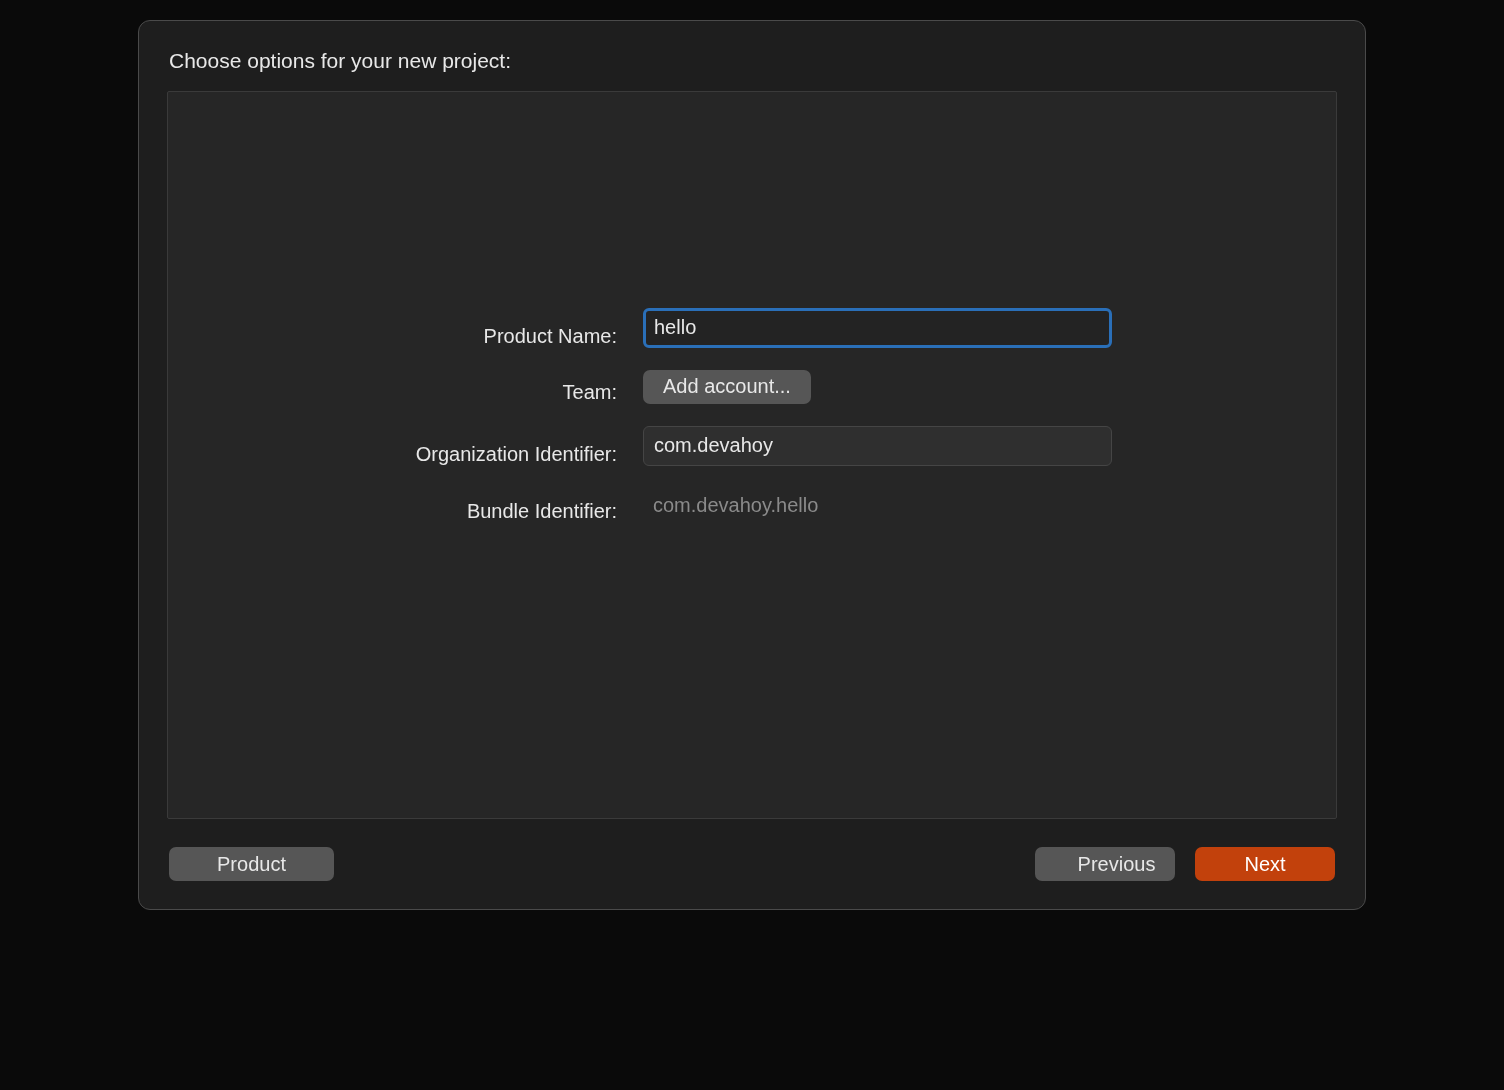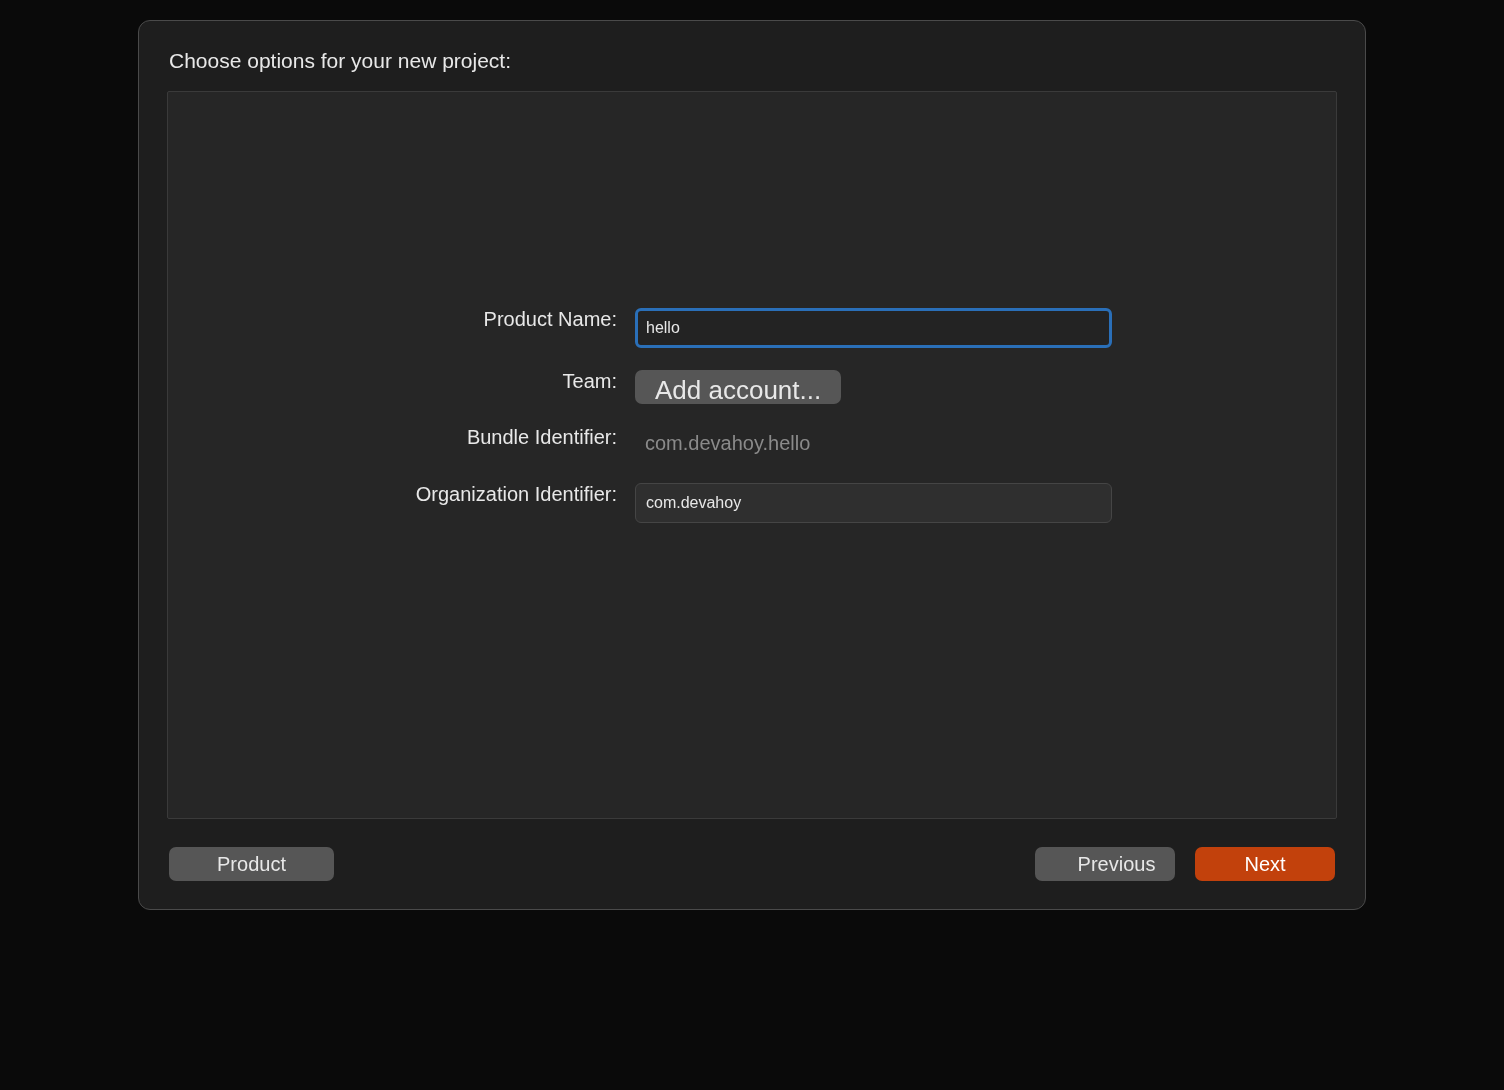--- a/index.html
+++ b/index.html
@@ -46,58 +46,58 @@
     }
     .form {
       display: flex;
       flex-direction: column;
       gap: 22px;
       width: 720px;
       transform: translateY(-40px);
     }
     .form-row {
       display: flex;
-      align-items: flex-start;
-      gap: 18px;
+      align-items: flex-end;
+      gap: 26px;
     }
     .form-label {
       color: #e8e8e8;
       font-size: 20px;
       font-weight: 400;
       text-align: right;
       width: 225px;
       flex-shrink: 0;
     }
     .form-control-area {
       flex: 1;
       display: flex;
     }
     .text-input {
       background: #2f2f2f;
       border: 1px solid #454545;
       border-radius: 6px;
       color: #e8e8e8;
-      font-size: 16px;
+      font-size: 20px;
       padding: 6px 10px;
       width: 100%;
       height: 40px;
       outline: none;
       font-family: inherit;
     }
     .text-input.focused {
       border: 3px solid #2a6fb8;
       background: #232323;
       padding: 4px 8px;
     }
     .small-button {
       background: #565656;
       border: none;
       border-radius: 7px;
       color: #e8e8e8;
-      font-size: 26px;
+      font-size: 20px;
       font-weight: 400;
       padding: 5px 20px;
       height: 34px;
       cursor: pointer;
       font-family: inherit;
     }
     .static-value {
       color: #8a8a8a;
       font-size: 20px;
       padding: 6px 10px;
@@ -185,30 +185,30 @@
       </div>
 
       <div class="form-row">
         <div class="form-label">Team:</div>
         <div class="form-control-area">
           <button class="small-button">Add account...</button>
         </div>
       </div>
 
       <div class="form-row">
+        <div class="form-label">Organization Identifier:</div>
+        <div class="form-control-area">
+          <input type="text" class="text-input" value="com.devahoy" style="">
+        </div>
+      </div>
+
+      <div class="form-row">
         <div class="form-label">Bundle Identifier:</div>
         <div class="form-control-area">
           <div class="static-value">com.devahoy.hello</div>
-        </div>
-      </div>
-
-      <div class="form-row">
-        <div class="form-label">Organization Identifier:</div>
-        <div class="form-control-area">
-          <input type="text" class="text-input" value="com.devahoy" style="">
         </div>
       </div>
 
 
     </div>
   </div>
 
   <div class="footer">
     <button class="btn btn-default">Product</button>
     <div class="footer-right">

